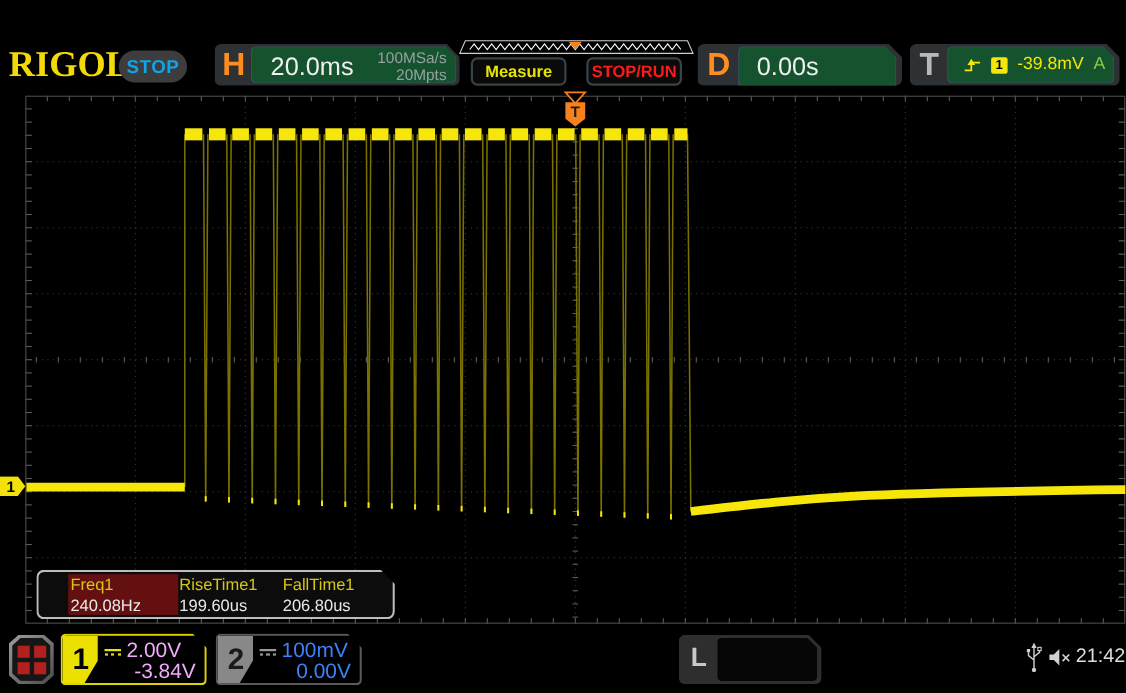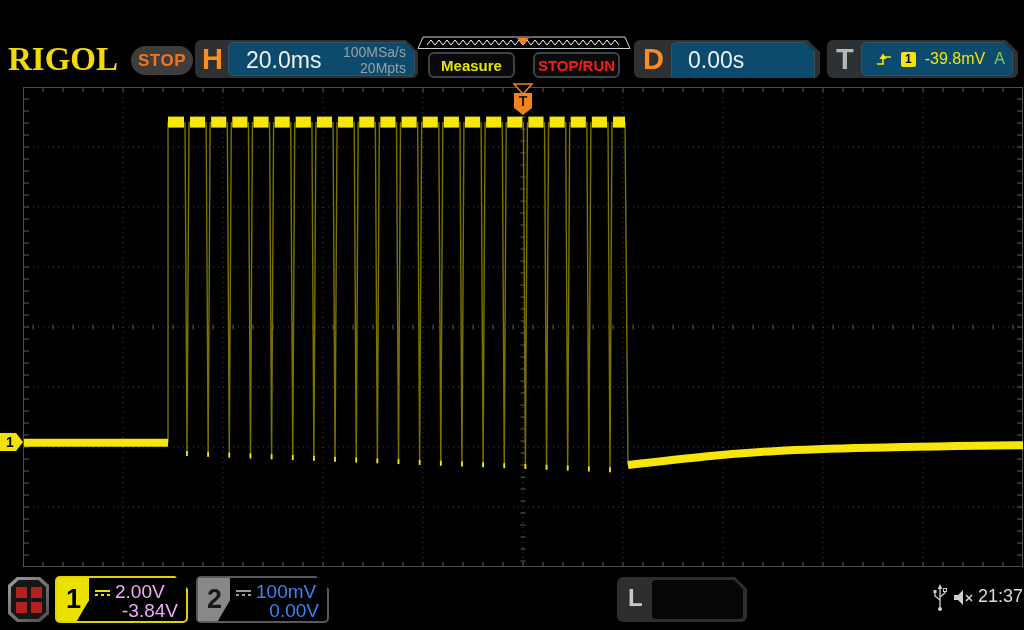--- a/index.html
+++ b/index.html
@@ -9,27 +9,27 @@
     font-family:"Liberation Sans", sans-serif; overflow:hidden;
   }
   .abs { position:absolute; }
 
   
   #titlebar { left:3px; top:5px; color:#ededed; font-size:17px; white-space:pre; }
 
   
   #logo { left:8px; top:41px; color:#f2d908; font-family:"Liberation Serif", serif;
           font-weight:bold; font-size:33px; letter-spacing:0px; }
-  #stop-badge { left:131px; top:46px; width:62px; height:29px; background:#3d3d3d;
-          border-radius:15px; color:#f97316; font-weight:bold; font-size:17px;
+  #stop-badge { left:108px; top:46px; width:62px; height:29px; background:#3d3d3d;
+          border-radius:15px; color:#0ea5e9; font-weight:bold; font-size:17px;
           display:flex; align-items:center; justify-content:center; letter-spacing:.5px; }
   .hpanel { background:#2e3134; border-radius:6px;
           clip-path:polygon(0 0, calc(100% - 12px) 0, 100% 12px, 100% 100%, 0 100%); }
   .hletter { font-weight:bold; font-size:29px; line-height:36px; }
-  .inner-black { background:#0c4a6e; border:1px solid #3a525e; border-radius:5px;
+  .inner-black { background:#14532d; border:1px solid #3a525e; border-radius:5px;
           clip-path:polygon(0 0, calc(100% - 10px) 0, 100% 10px, 100% 100%, 0 100%); }
   #h-panel { left:195px; top:40px; width:223px; height:38px; }
   #h-letter { left:7px; top:1px; color:#ff8c1e; }
   #h-inner { left:33px; top:2px; width:187px; height:34px; }
   #timebase { left:17px; top:4px; font-size:23px; color:#f0f0f0; }
   #rates { right:8px; top:1px; text-align:right; font-size:14px; line-height:16px; color:#98a0a2; }
   #membar { left:417px; top:36px; width:214px; height:14px; }
   .hdr-btn { width:87px; height:26px; background:#0a0a0a; border:2px solid #38434a;
           border-radius:6px; display:flex; align-items:center; justify-content:center;
           font-weight:bold; font-size:15px;text-align:center; }
@@ -484,20 +484,29 @@
         <line x1="565.85" y1="379.39000000000004" x2="565.85" y2="384.39000000000004" stroke="#f6e60a" stroke-width="1.8"></line>
         <line x1="587" y1="380.2" x2="587" y2="385.2" stroke="#f6e60a" stroke-width="1.8"></line>
         <path d="M605,378 C 725,364 750,361.2 1000,358.2" stroke="#f6e60a" stroke-width="8" fill="none"></path>
         <polygon points="491,-3 509,-3 500,7" fill="#000" stroke="#f5821f" stroke-width="1.5"></polygon>
         <polygon points="491,6 509,6 509,21 500,28 491,21" fill="#f5821f"></polygon>
         <text x="500" y="19" text-anchor="middle" font-size="14" font-weight="bold" font-family="Liberation Sans, sans-serif" fill="#2a1a00">T</text>
       </svg>
   </div>
   <div id="ch1-marker" class="abs">1</div>
 
+  <div id="meas-box" class="abs">
+    <div id="meas-hl" class="abs"></div>
+    <div class="abs mlabel mc1">Freq1</div>
+    <div class="abs mvalue mc1">240.08Hz</div>
+    <div class="abs mlabel mc2">RiseTime1</div>
+    <div class="abs mvalue mc2">199.60us</div>
+    <div class="abs mlabel mc3">FallTime1</div>
+    <div class="abs mvalue mc3">206.80us</div>
+  </div>
 
   <div id="menu-icon" class="abs">
     <div id="menu-icon-inner" class="abs">
       <div class="redsq"></div>
       <div class="redsq"></div>
       <div class="redsq"></div>
       <div class="redsq"></div>
     </div>
   </div>
 
@@ -540,15 +549,15 @@
     <rect x="1.5" y="6" width="3" height="3" fill="#cfcfcf"></rect>
     <rect x="11.5" y="4.5" width="3" height="3" fill="none" stroke="#cfcfcf" stroke-width="1"></rect>
   </svg>
 
   <svg id="spk-icon" class="abs" width="23" height="17" viewBox="0 0 23 17">
     <polygon points="1,6 5,6 10,1 10,16 5,11 1,11" fill="#cfcfcf"></polygon>
     <line x1="13" y1="6" x2="19" y2="12" stroke="#cfcfcf" stroke-width="1.6"></line>
     <line x1="19" y1="6" x2="13" y2="12" stroke="#cfcfcf" stroke-width="1.6"></line>
   </svg>
 
-  <div id="clock" class="abs">21:37</div>
+  <div id="clock" class="abs">21:42</div>
 
 </div>
 
 </body></html>

